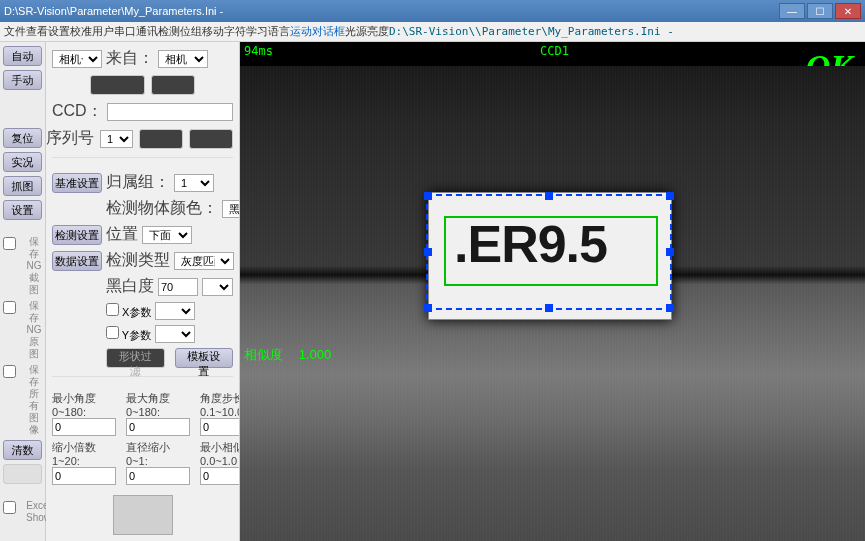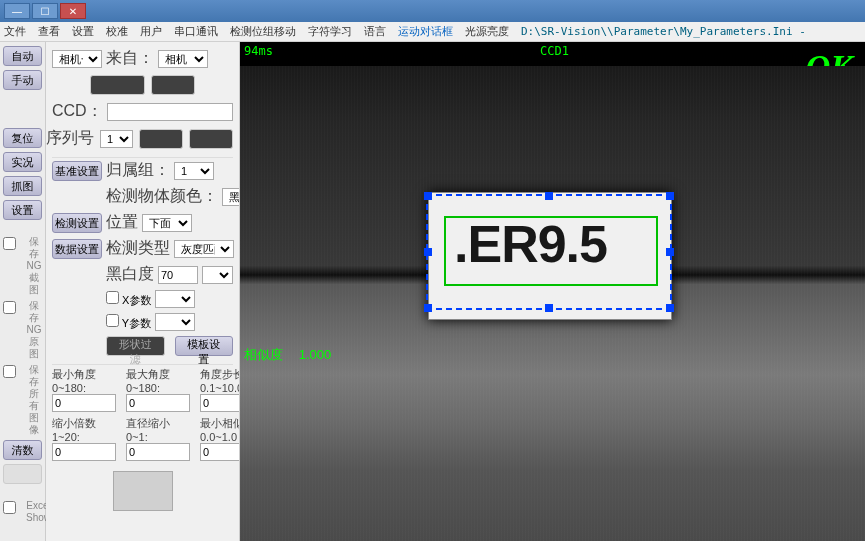--- a/index.html
+++ b/index.html
@@ -6,21 +6,21 @@
 body { width: 865px; height: 541px; overflow: hidden; background: #fff; font-size: 11px; }
 
 
 .titlebar { height: 22px; background: linear-gradient(to bottom, #5b8cc5, #4376b0); display: flex; align-items: center; padding: 0 4px; color: #fff; }
 .titlebar .title { flex: 1; font-size: 11px; }
 .titlebar .win-controls { display: flex; gap: 2px; }
 .win-btn { width: 26px; height: 16px; background: #6d9bd0; border: 1px solid #3a69a0; display: flex; align-items: center; justify-content: center; color: #fff; font-size: 10px; cursor: pointer; }
 .win-btn.close { background: #c75050; border-color: #a03030; }
 
 
-.menubar { height: 20px; background: #f0f0f0; border-bottom: 1px solid #d0d0d0; display: flex; align-items: center; padding: 0 4px; gap: 12px; }
+.menubar { height: 20px; background: #f0f0f0; border-bottom: 1px solid #d0d0d0; display: flex; align-items: center; padding: 0 4px; }
 .menubar span { font-size: 11px; color: #333; cursor: pointer; }
 .menubar .path-info { color: #006080; font-family: monospace; font-size: 11px; }
 
 
 .main { display: flex; height: 499px; }
 
 
 .left-buttons { width: 46px; background: #ececec; border-right: 1px solid #ccc; padding: 4px 3px; display: flex; flex-direction: column; gap: 4px; }
 .left-btn { height: 20px; background: linear-gradient(to bottom, #d8d8ea, #b8b8d0); border: 1px solid #9090b0; border-radius: 3px; font-size: 11px; display: flex; align-items: center; justify-content: center; cursor: pointer; }
 .left-btn.disabled { background: #e0e0e0; color: #999; border-color: #ccc; }
@@ -30,21 +30,21 @@
 .left-check-label { width: 28px; text-align: center; margin-left: 8px; }
 
 
 .settings { width: 194px; background: #f0f0f0; border-right: 1px solid #ccc; padding: 6px; overflow-y: auto; }
 .row { display: flex; align-items: center; gap: 4px; margin-bottom: 6px; }
 .label { font-size: 16px; color: #444; white-space: nowrap; }
 select, input[type=text] { height: 18px; border: 1px solid #aaa; font-size: 11px; padding: 0 2px; background: #fff; }
 .w40 { width: 40px; } .w50 { width: 50px; } .w60 { width: 60px; } .w80 { width: 80px; }
 .pill-btn { height: 20px; padding: 0 10px; background: linear-gradient(to bottom,#d8d8ea,#b8b8d0); border: 1px solid #9090b0; border-radius: 3px; font-size: 11px; cursor: pointer; }
 .pill-btn.dim { background: #404040; color: #aaa; border-color: #ccc; }
-.section-group { border-top: 1px solid #ddd; margin-top: 8px; padding-top: 2px; }
+.section-group { border-top: 1px solid #ddd; margin-top: 8px; padding-top: 14px; }
 .param-row { display: flex; align-items: center; gap: 4px; margin-bottom: 5px; }
 .side-tab { display:inline-block; min-width:50px; height:20px; background: linear-gradient(to bottom,#d8d8ea,#b8b8d0); border:1px solid #9090b0; border-radius:3px; font-size:11px; line-height:18px; text-align:center; cursor:pointer; }
 .angle-grid { display: grid; grid-template-columns: 1fr 1fr 1fr; gap: 4px 10px; font-size: 11px; color: #444; }
 .angle-grid input { width: 64px; }
 .big-gray-btn { width: 60px; height: 40px; background: #d0d0d0; border: 1px solid #aaa; margin: 10px auto 0; display: block; }
 
 
 .viewer { flex: 1; background: #000; position: relative; }
 .viewer .top-info { position: absolute; top: 2px; left: 4px; color: #00ff00; font-size: 12px; font-family: monospace; }
 .viewer .ccd-label { position: absolute; top: 2px; left: 300px; color: #00ff00; font-size: 12px; font-family: monospace; }
@@ -60,20 +60,21 @@
 .h-tm{top:-4px;left:50%;margin-left:-4px} .h-bm{bottom:-4px;left:50%;margin-left:-4px}
 .h-ml{top:50%;left:-4px;margin-top:-4px} .h-mr{top:50%;right:-4px;margin-top:-4px}
 .inner-roi { position: absolute; left: 204px; top: 150px; width: 214px; height: 70px; border: 2px solid #00c000; }
 .er-text { position: absolute; left: 214px; top: 148px; font-size: 52px; font-weight: 900; color: #181818; font-family: Arial, sans-serif; letter-spacing: -1px; }
 .similarity { position: absolute; top: 280px; left: 4px; color: #00ff00; font-size: 13px; font-family: monospace; }
 </style>
 </head>
 <body>
 
 <div class="titlebar">
+  <span class="title">D:\SR-Vision\Parameter\My_Parameters.Ini -</span>
   <div class="win-controls">
     <div class="win-btn">—</div>
     <div class="win-btn">☐</div>
     <div class="win-btn close">✕</div>
   </div>
 </div>
 
 <div class="menubar">
   <span>文件</span>
   <span>查看</span>

